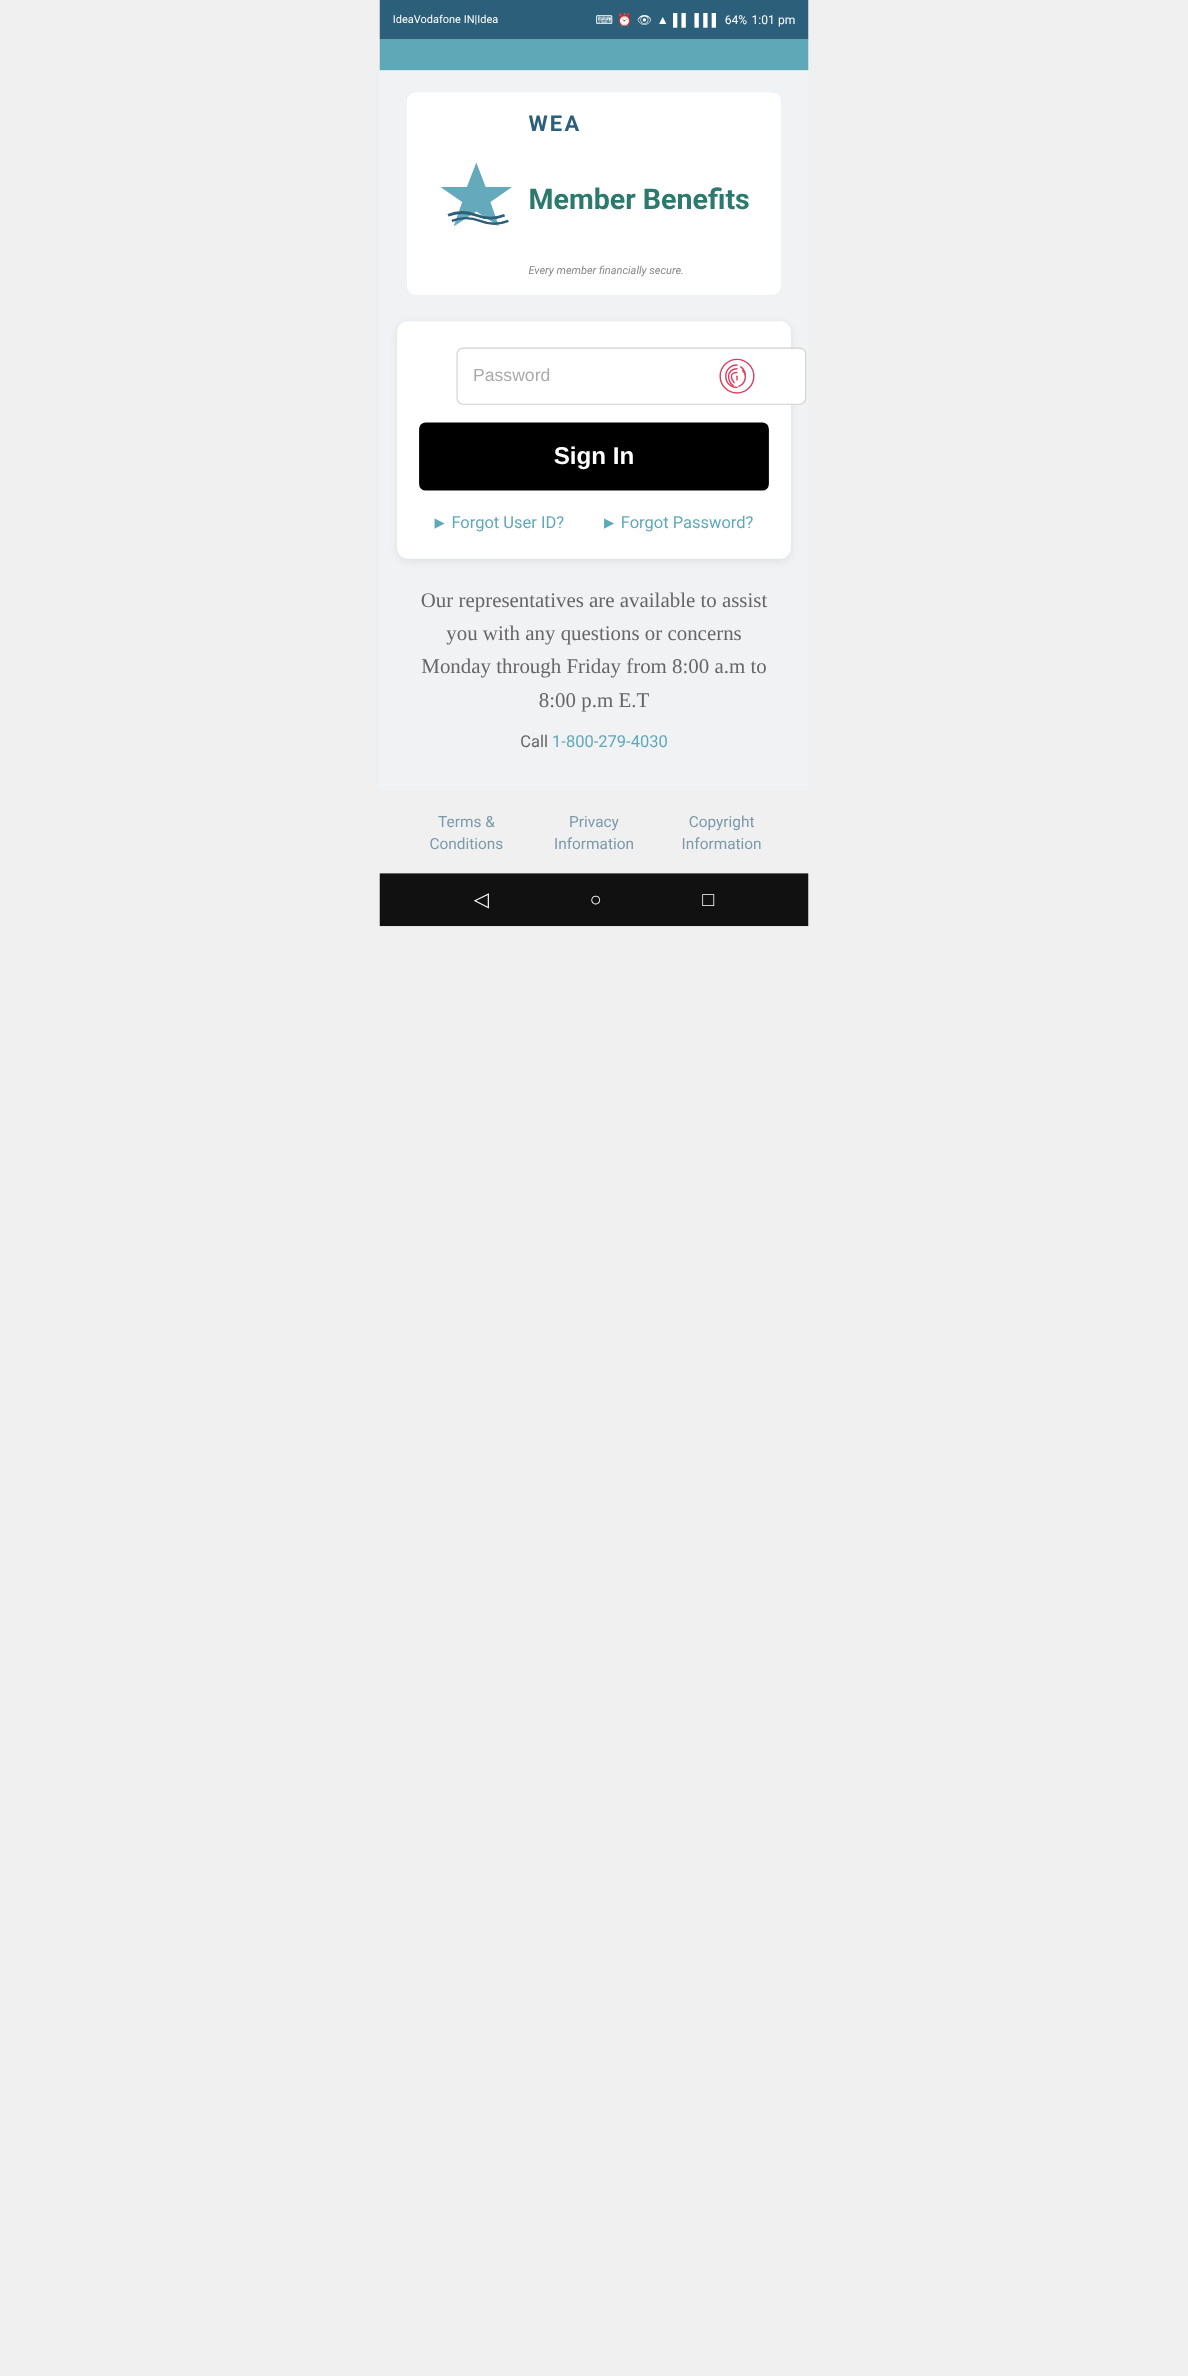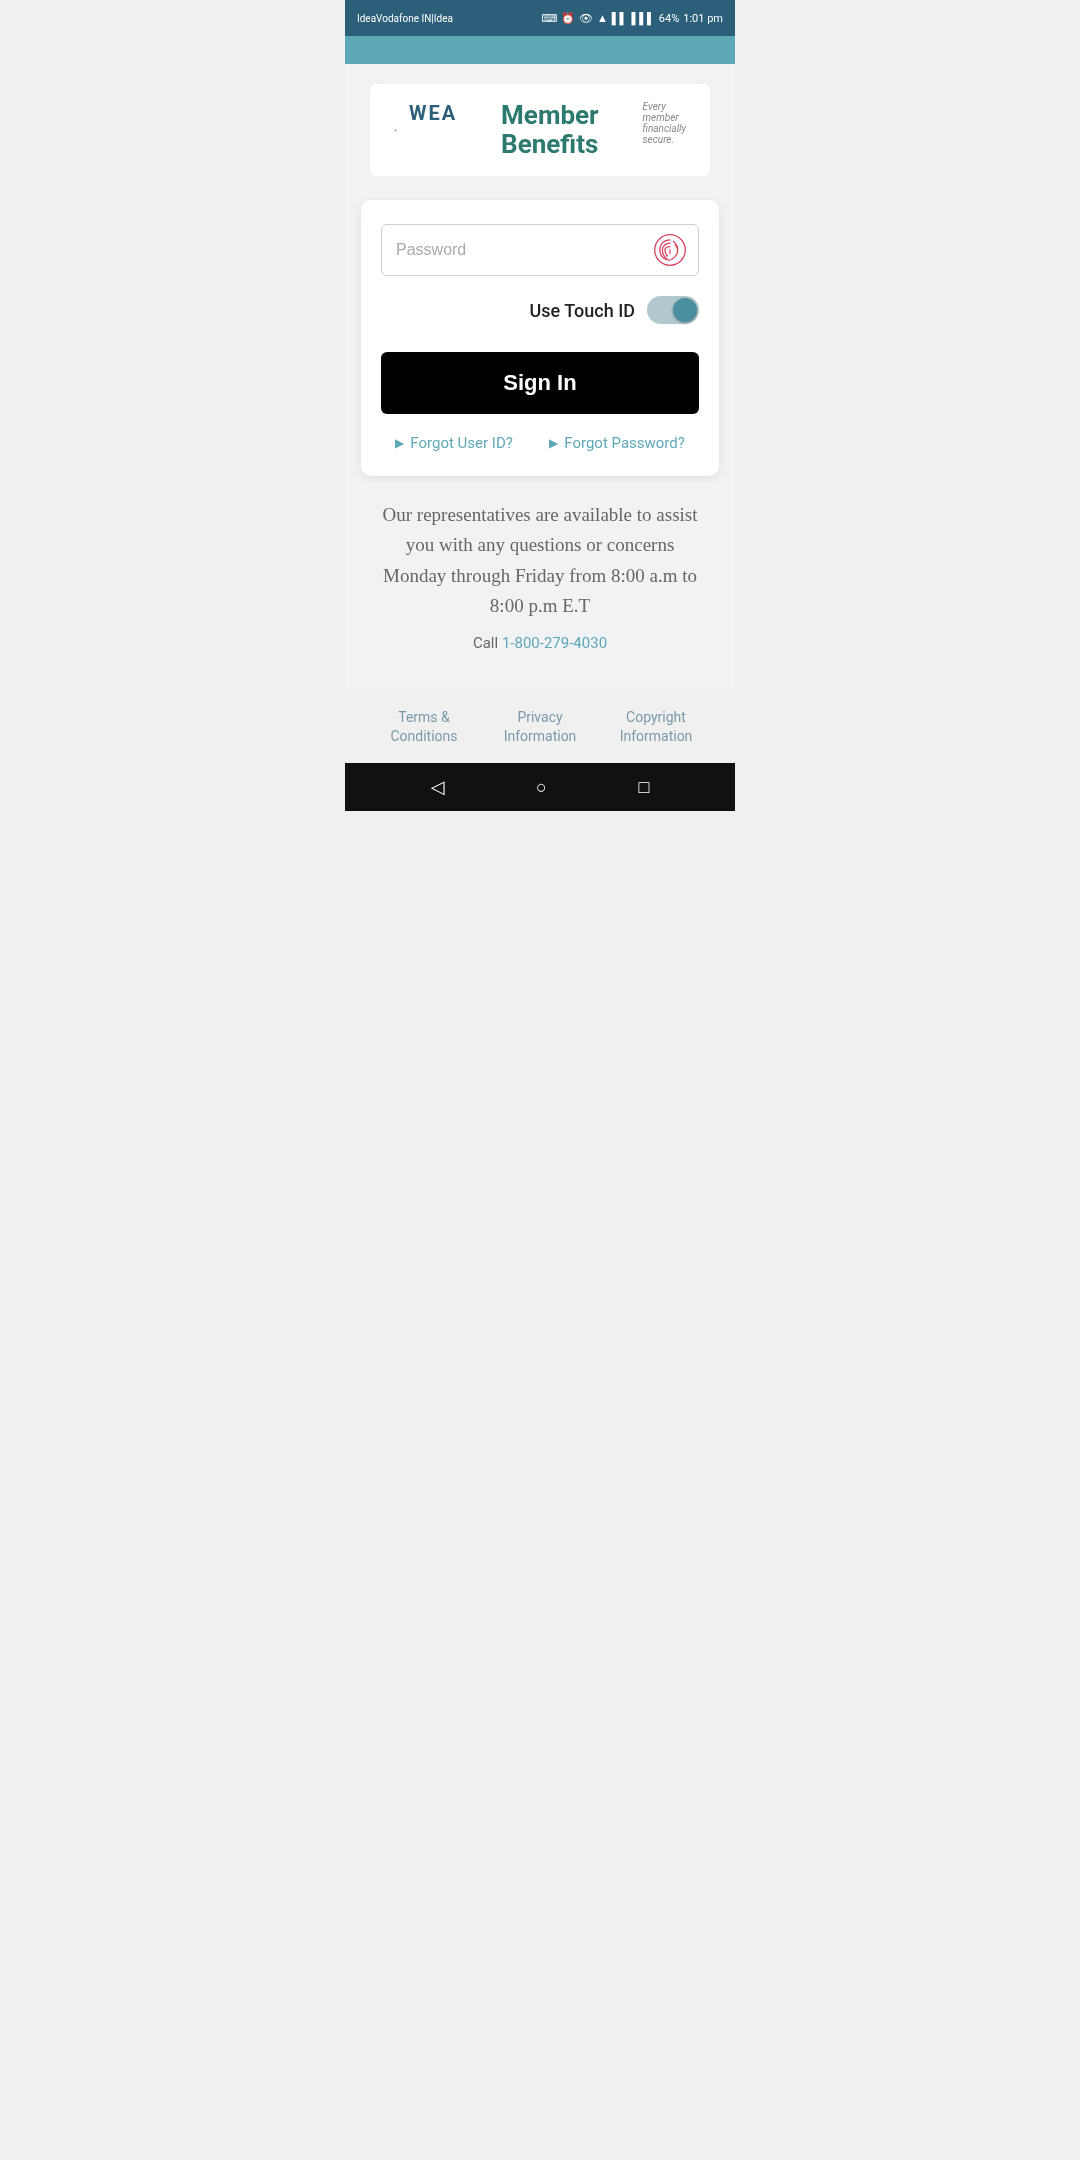--- a/index.html
+++ b/index.html
@@ -67,20 +67,21 @@
       width: 100%;
       max-width: 340px;
       display: flex;
       align-items: center;
       justify-content: center;
       gap: 12px;
     }
 
     .logo-text-block {
       display: flex;
+      flex-direction: column;
       gap: 44px;
     }
 
     .logo-wea {
       font-size: 20px;
       font-weight: 700;
       color: #2c5f7a;
       letter-spacing: 2px;
     }
 
@@ -131,20 +132,21 @@
     }
 
     .password-wrapper {
       position: relative;
       margin-bottom: 16px;
     }
 
     .password-wrapper .input-field {
       margin-bottom: 0;
       padding-right: 64px;
+      margin-left: 34px;
     }
 
     .fingerprint-icon {
       position: absolute;
       right: 12px;
       top: 50%;
       transform: translateY(-50%);
       width: 34px;
       height: 34px;
     }
@@ -342,26 +344,20 @@
         <path d="M20,8 C13,8 8,13 8,20 C8,27 13,32 20,32" fill="none" stroke="#d94060" stroke-width="1.5" stroke-linecap="round"></path>
         <path d="M20,12 C15,12 11,15.5 11,20 C11,24.5 13,28 16,30" fill="none" stroke="#d94060" stroke-width="1.5" stroke-linecap="round"></path>
         <path d="M20,16 C17,16 14,17.5 14,20 C14,22.5 15,25 17,27" fill="none" stroke="#d94060" stroke-width="1.5" stroke-linecap="round"></path>
         <path d="M20,20 C20,20 20,22 20,24" fill="none" stroke="#d94060" stroke-width="1.5" stroke-linecap="round"></path>
         <path d="M24,10 C27,12 29,15.5 29,20 C29,25 26,29 22,31" fill="none" stroke="#d94060" stroke-width="1.5" stroke-linecap="round"></path>
         <path d="M26,14 C28,16 29,18 29,20" fill="none" stroke="#d94060" stroke-width="1.5" stroke-linecap="round"></path>
       </svg>
     </div>
 
     
-    <div class="touch-id-row">
-      <span class="touch-id-label">Use Touch ID</span>
-      <div class="toggle-switch on">
-        <div class="toggle-knob"></div>
-      </div>
-    </div>
 
     
     <button class="sign-in-btn">Sign In</button>
 
     
     <div class="forgot-links">
       <a class="forgot-link">
         <span class="forgot-arrow">▶</span>
         <span>Forgot User ID?</span>
       </a>

